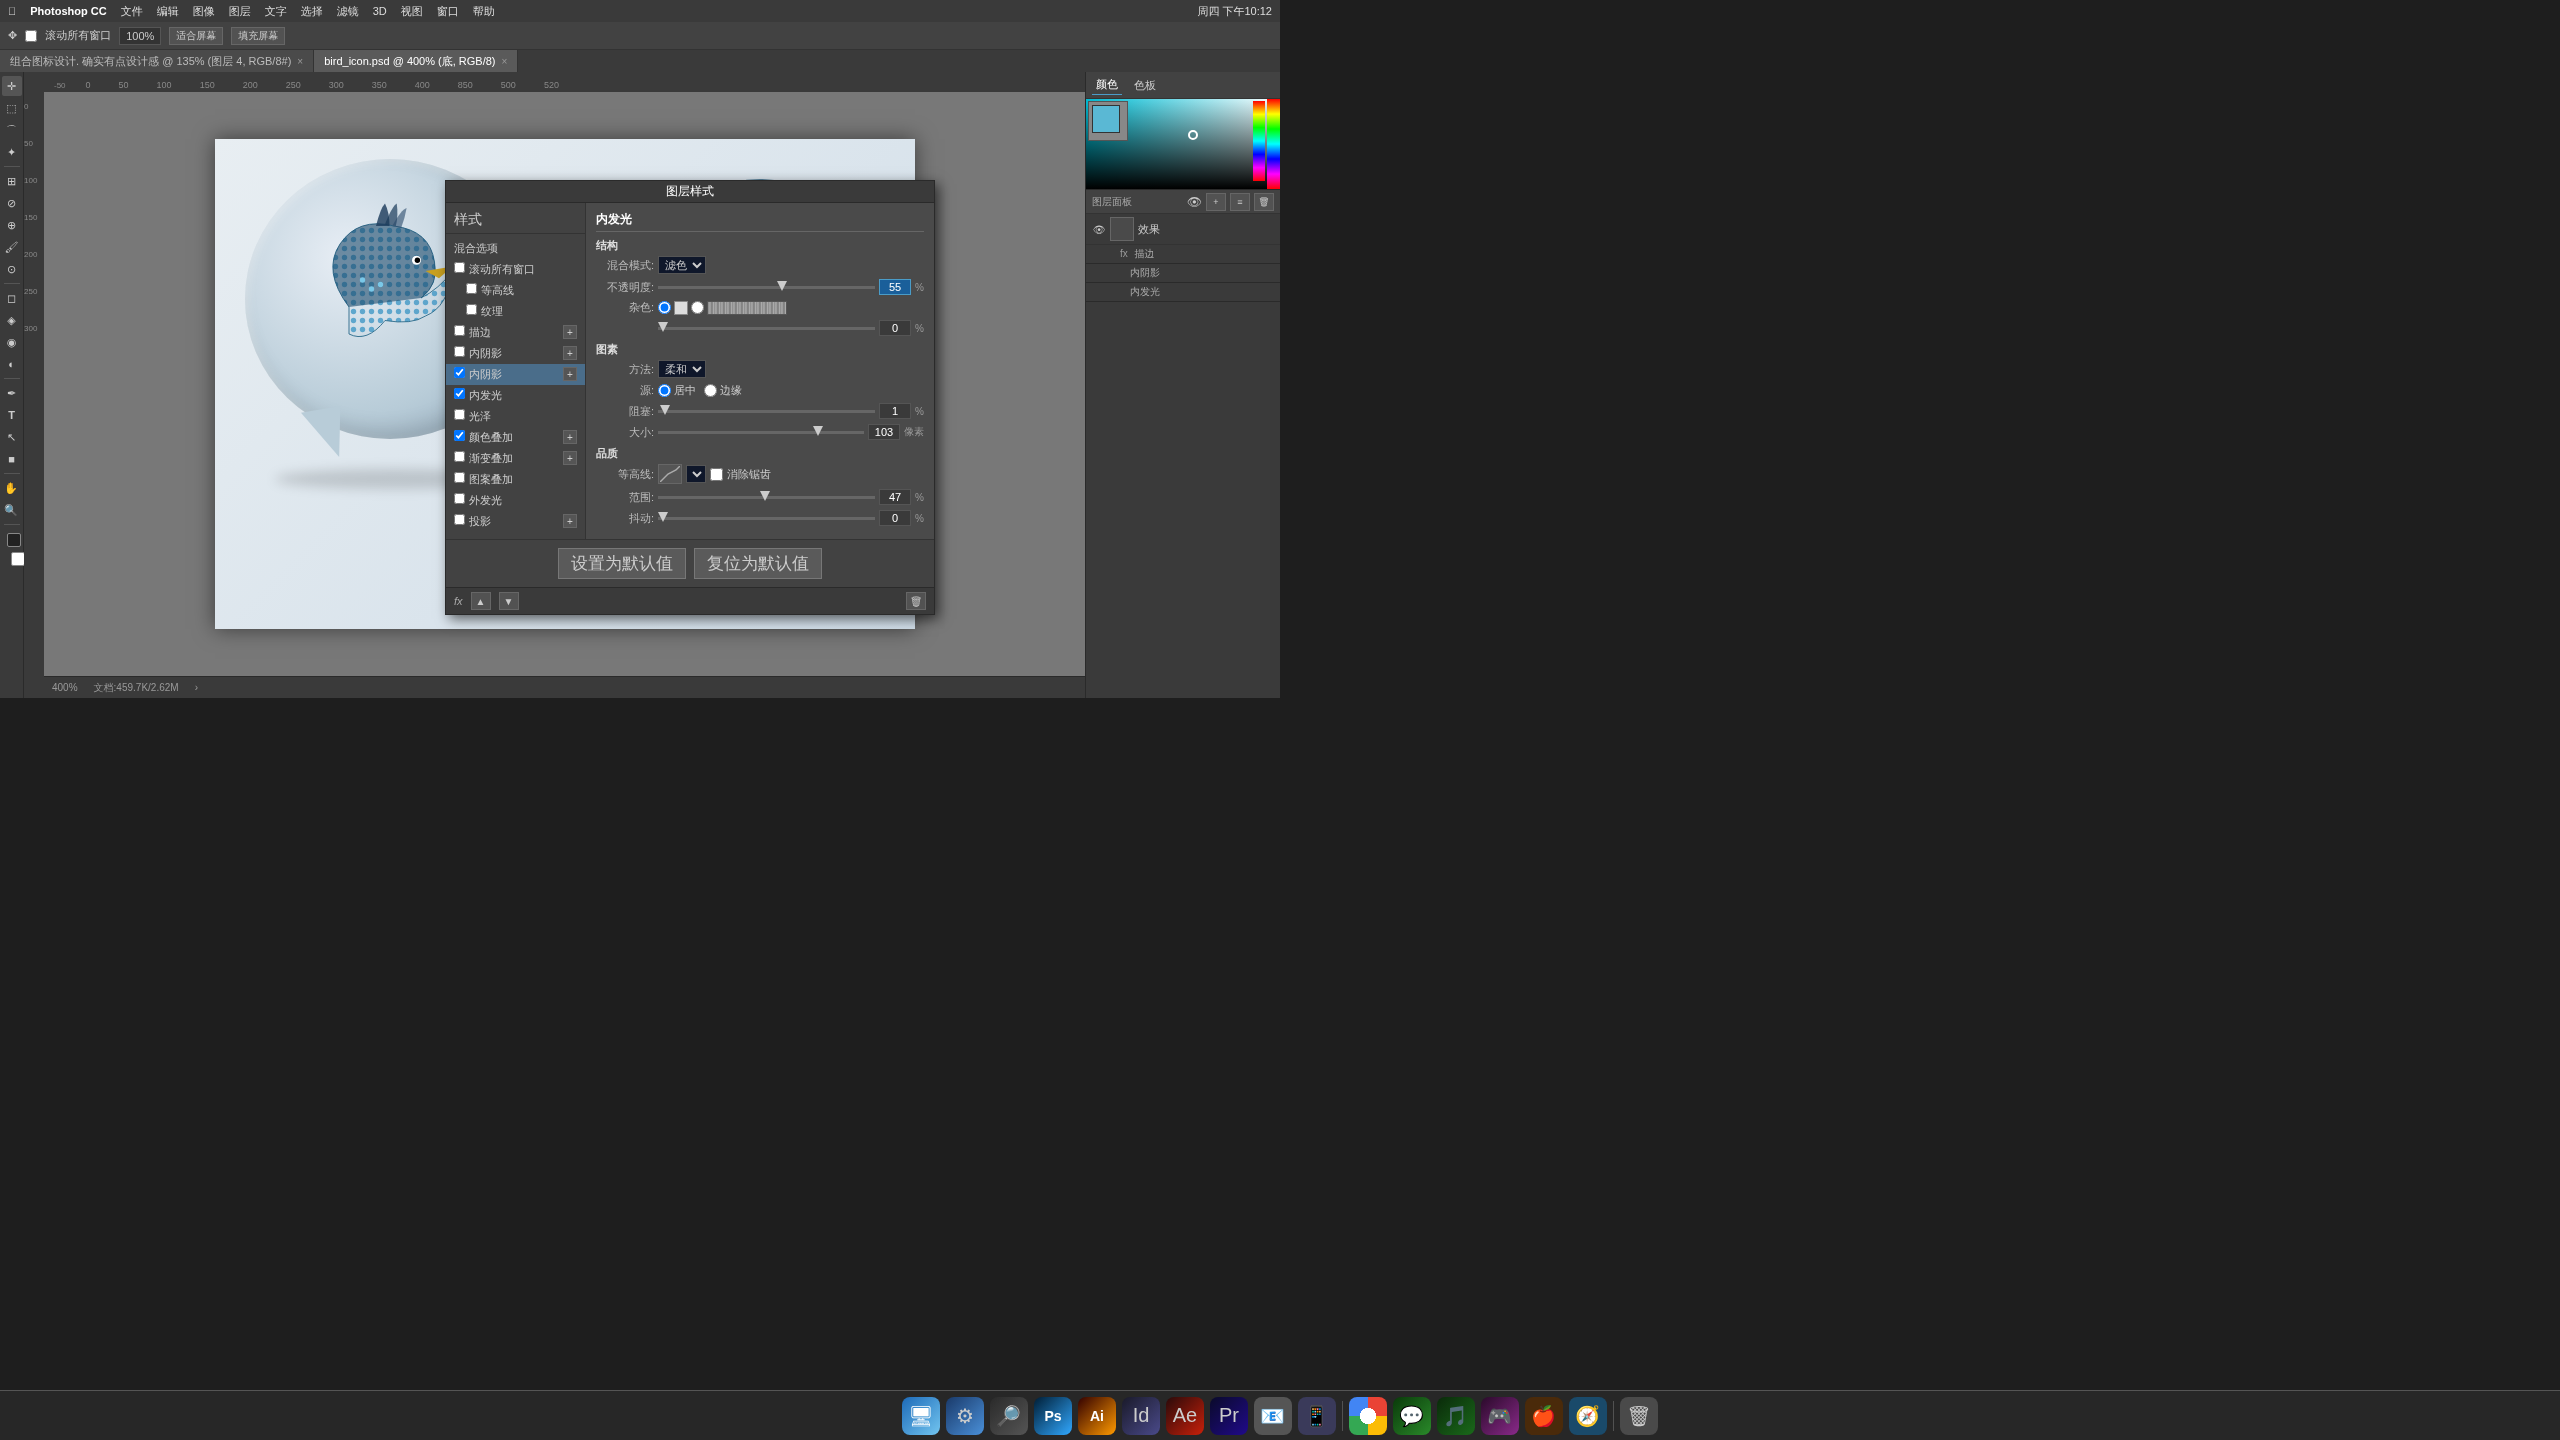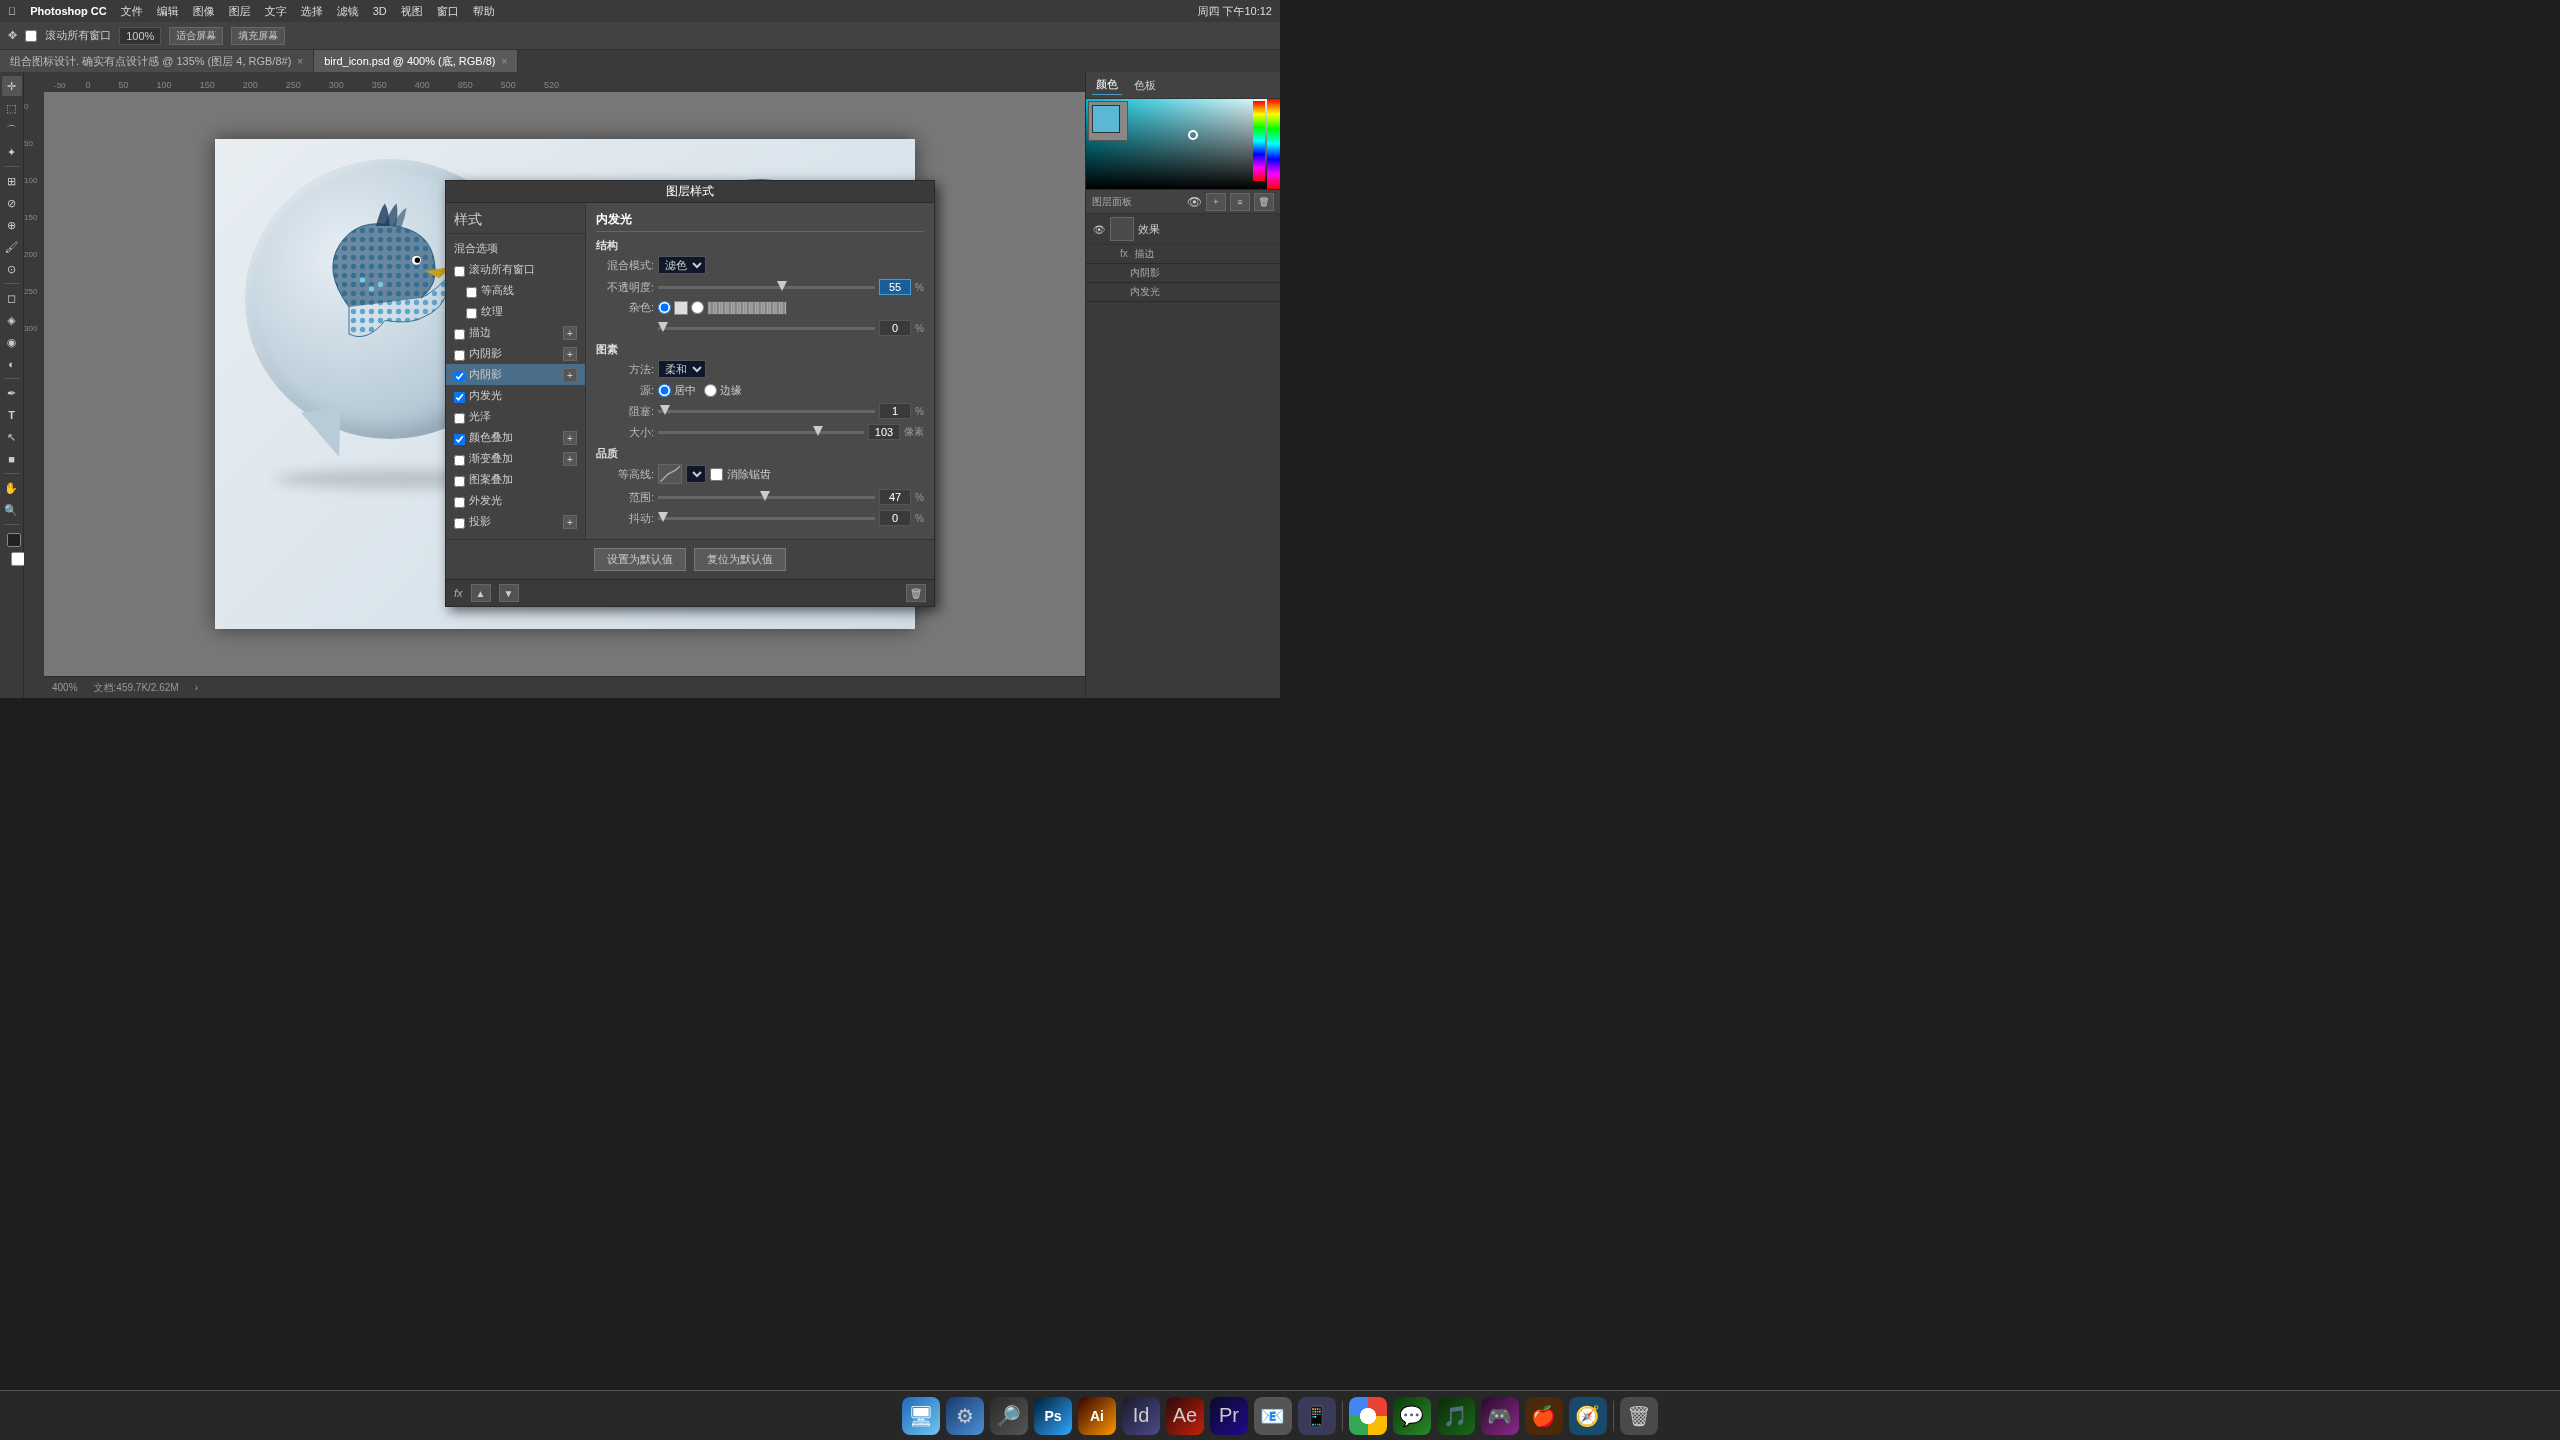--- a/index.html
+++ b/index.html
@@ -381,21 +381,21 @@
     }
     .dialog-section-title {
       padding: 4px 8px;
       font-size: 14px;
       color: #ccc;
       border-bottom: 1px solid #333;
       margin-bottom: 4px;
     }
     .dialog-style-item {
       display: flex;
-      align-items: flex-end;
+      align-items: flex-start;
       padding: 3px 8px;
       gap: 4px;
       cursor: pointer;
     }
     .dialog-style-item.selected { background: #4a6d8a; }
     .dialog-style-item input[type=checkbox] { width: 11px; height: 11px; }
     .dialog-style-item .item-label { font-size: 11px; color: #ccc; }
     .dialog-style-item .add-btn {
       margin-left: auto;
       width: 14px;
@@ -515,21 +515,21 @@
       justify-content: center;
       gap: 8px;
       padding: 8px;
       border-top: 1px solid #333;
       background: #424242;
     }
     .dialog-btn {
       background: #5a5a5a;
       border: 1px solid #777;
       color: #ccc;
-      font-size: 11px;
+      font-size: 17px;
       padding: 3px 12px;
       cursor: pointer;
     }
     .dialog-fx-bar {
       display: flex;
       align-items: center;
       padding: 4px 8px;
       gap: 8px;
       background: #3a3a3a;
       border-top: 1px solid #2a2a2a;

